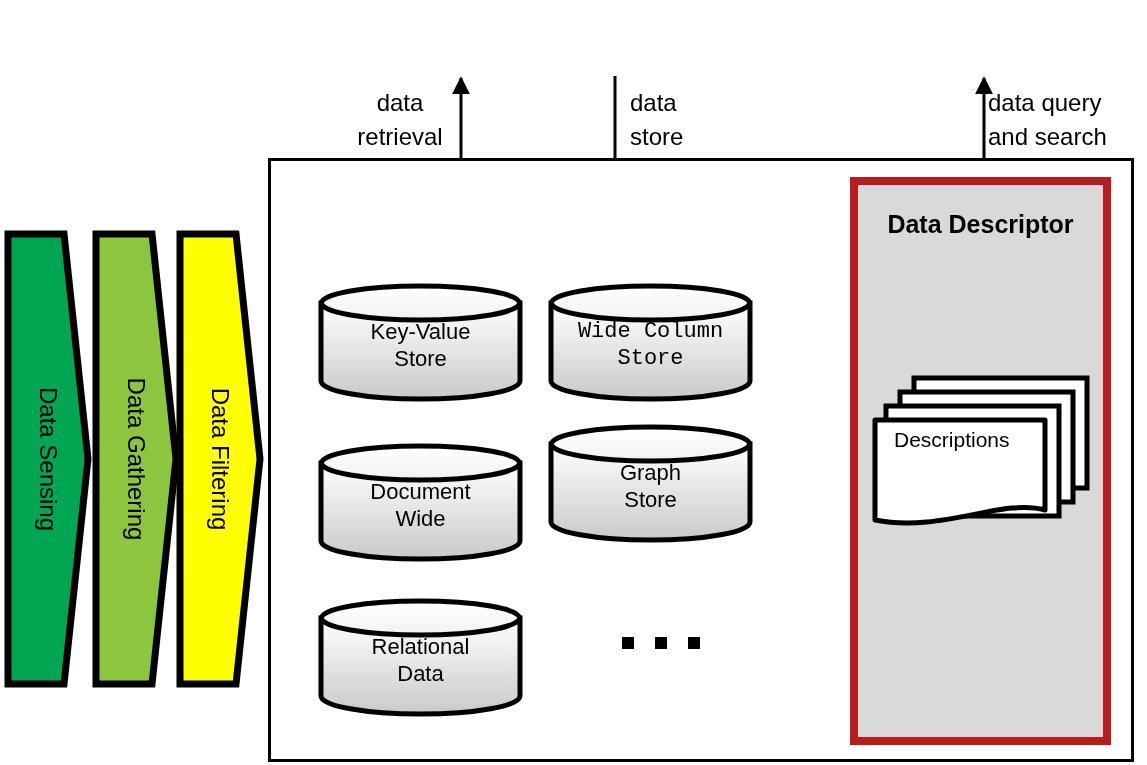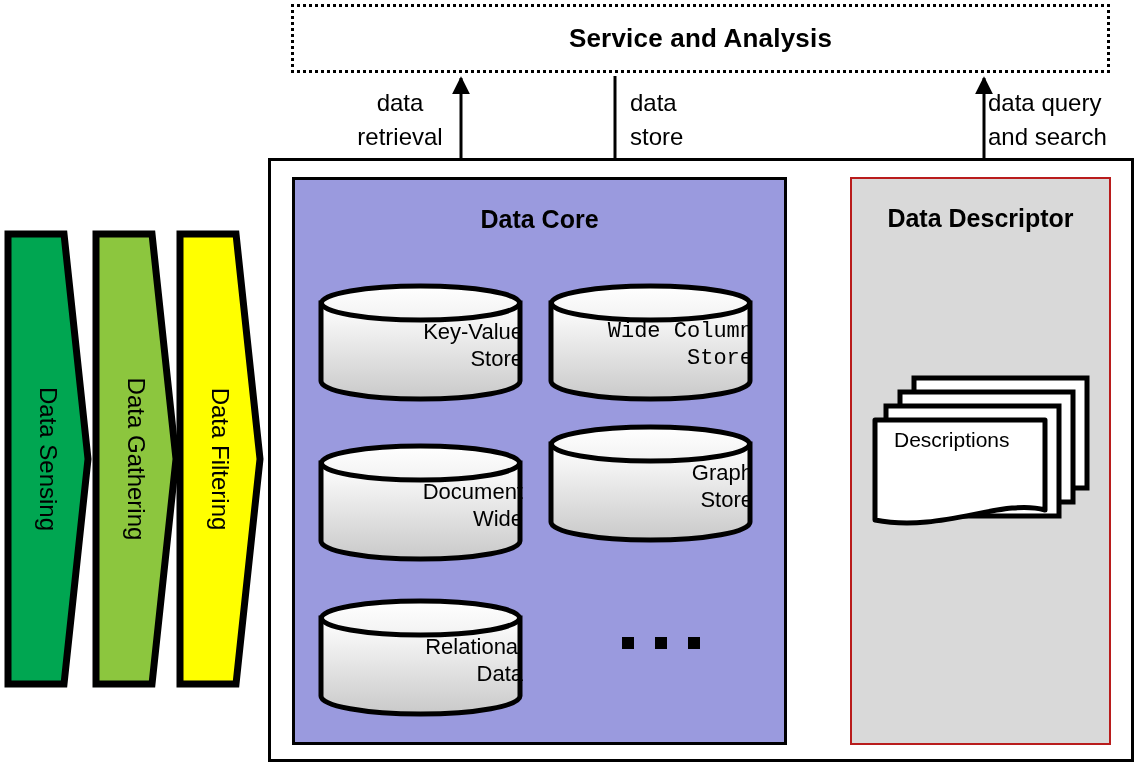--- a/index.html
+++ b/index.html
@@ -87,21 +87,21 @@
   }
 
   
   .data-descriptor {
     position: absolute;
     left: 850px;
     top: 177px;
     width: 261px;
     height: 568px;
     background: #d9d9d9;
-    border: 2px solid #b91c1c;
+    border: 8px solid #b91c1c;
     box-sizing: border-box;
   }
   .descriptor-title {
     position: absolute;
     top: 25px;
     left: 0;
     width: 100%;
     text-align: center;
     font-size: 25px;
     font-weight: bold;
@@ -112,21 +112,21 @@
   .cylinder {
     position: absolute;
     width: 205px;
     height: 118px;
   }
   .cyl-label {
     position: absolute;
     left: 0;
     top: 36px;
     width: 100%;
-    text-align: right;
+    text-align: center;
     font-size: 22px;
     color: #000000;
     line-height: 1.22;
     white-space: pre-line;
     pointer-events: none;
   }
   #cyl-kv   { left: 318px; top: 283px; }
   #cyl-wc   { left: 548px; top: 283px; font-family: Liberation Mono, monospace; }
   #cyl-doc  { left: 318px; top: 443px; }
   #cyl-graph{ left: 548px; top: 424px; }
@@ -185,23 +185,20 @@
     pointer-events: none;
   }
 
   svg { display: block; overflow: visible; }
 </style>
 </head>
 <body>
 
 <div id="canvas">
 
-  <div class="service-box">
-    <div class="service-title">Service and Analysis</div>
-  </div>
 
   <svg style="position:absolute; left:0; top:0; width:1147px; height:765px; pointer-events:none;">
     <defs>
       <marker id="ahead" viewBox="0 0 10 10" refX="9" refY="5" markerWidth="6" markerHeight="6" orient="auto-start-reverse">
         <path d="M 0 0 L 10 5 L 0 10 z" fill="#000"></path>
       </marker>
     </defs>
 
     <line x1="461" y1="178" x2="461" y2="78" stroke="#000" stroke-width="3" marker-end="url(#ahead)"></line>
 
@@ -214,23 +211,20 @@
 
   <div class="arrow-label" id="label-retrieval">data
 retrieval</div>
   <div class="arrow-label" id="label-store">data
 store</div>
   <div class="arrow-label" id="label-query">data query
 and search</div>
 
   <div class="outer-box"></div>
 
-  <div class="data-core">
-    <div class="core-title">Data Core</div>
-  </div>
 
   <div class="cylinder" id="cyl-kv">
     <svg viewBox="0 0 205 118" width="205" height="118">
       <defs>
         <linearGradient id="cylgrad1" x1="0" y1="0" x2="0" y2="1">
           <stop offset="0%" stop-color="#ffffff"></stop>
             <stop offset="100%" stop-color="#c9c9c9"></stop>
         </linearGradient>
         <linearGradient id="topgrad1" x1="0" y1="0" x2="0" y2="1">
           <stop offset="0%" stop-color="#ffffff"></stop>

